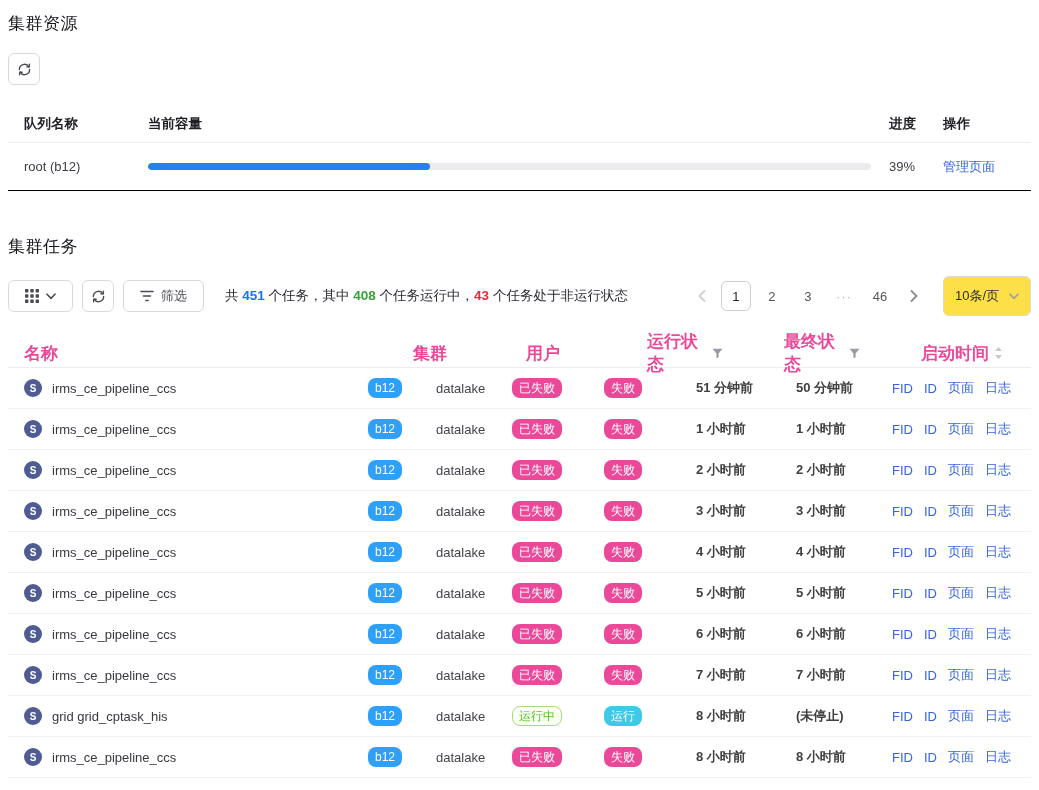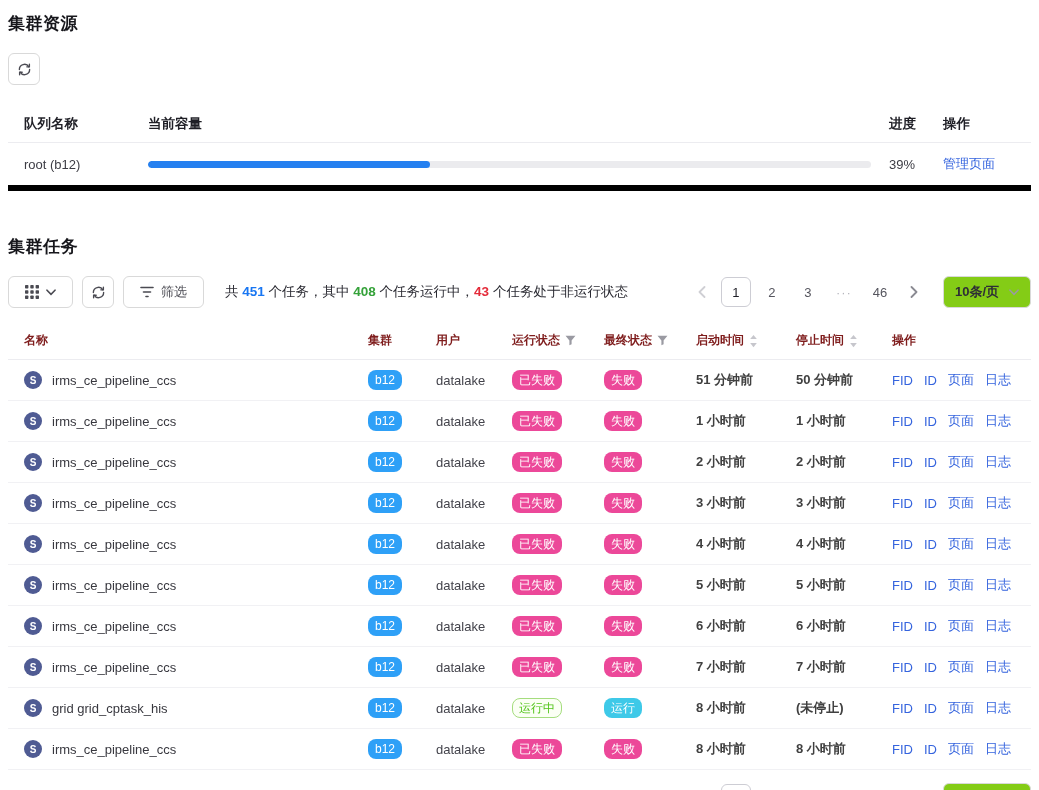--- a/index.html
+++ b/index.html
@@ -7,21 +7,21 @@
   body {
     width: 1039px;
     font-family: "Liberation Sans", "DejaVu Sans", sans-serif;
     color: #333;
     font-size: 13px;
   }
   .page { padding: 12px 8px 24px; }
 
   .section-title {
     font-size: 17px;
-    font-weight: 700;
+    font-weight: 400;
     color: #17171c;
     letter-spacing: 0.5px;
   }
 
   
   .icon-btn, .btn {
     height: 32px;
     background: #fff;
     border: 1px solid #d9d9d9;
     border-radius: 6px;
@@ -47,21 +47,21 @@
   }
   .res-header {
     height: 38px;
     border-bottom: 1px solid #ececf0;
     font-size: 13.5px;
     font-weight: 700;
     color: #1f1f26;
   }
   .res-row {
     height: 48px;
-    border-bottom: 6px solid #000000;
+    border-bottom: 1px solid #000000;
     color: #3c3c44;
   }
   .res-header > div:first-child, .res-row > div:first-child { padding-left: 16px; }
   .progress-track {
     height: 7px;
     border-radius: 4px;
     background: #ebebee;
     margin-right: 18px;
     overflow: hidden;
   }
@@ -109,47 +109,47 @@
     min-width: 30px; height: 30px;
     display: inline-flex; align-items: center; justify-content: center;
     border-radius: 6px;
     cursor: pointer;
     font-size: 13px;
     color: #55555e;
   }
   .page-item.active { border: 1px solid #cdcdd4; color: #1e1e26; background: #fff; }
   .page-ellipsis { color: #b6b6bd; letter-spacing: 1px; }
   .page-size {
-    height: 32px;
+    height: 40px;
     border: 1px solid #d9d9d9;
     border-radius: 6px;
     padding: 0 11px;
     display: inline-flex;
     align-items: center;
     gap: 10px;
     margin-left: 10px;
     color: #2e2e36;
     cursor: pointer;
-    background: #84cc16;
-    font-weight: bold;
+    background: #fde047;
   }
 
   
   .task-table { margin-top: 14px; }
   .task-header, .task-row {
     display: grid;
     grid-template-columns: 344px 68px 76px 92px 92px 100px 96px 1fr;
     align-items: center;
   }
   .task-header {
     height: 38px;
     border-bottom: 1px solid #ececf0;
-    font-size: 12px;
+    font-size: 17px;
     font-weight: 700;
-    color: #7f1d1d;
+    color: #ec4899;
+    gap: 45px;
   }
   .task-row { height: 41px; border-bottom: 1px solid #f1f1f4; }
   .hcell, .cell { padding-left: 16px; display: flex; align-items: center; gap: 5px; }
   .avatar {
     width: 18px; height: 18px;
     border-radius: 50%;
     background: #4f5b93;
     color: #fff;
     font-size: 10px;
     font-weight: 700;

